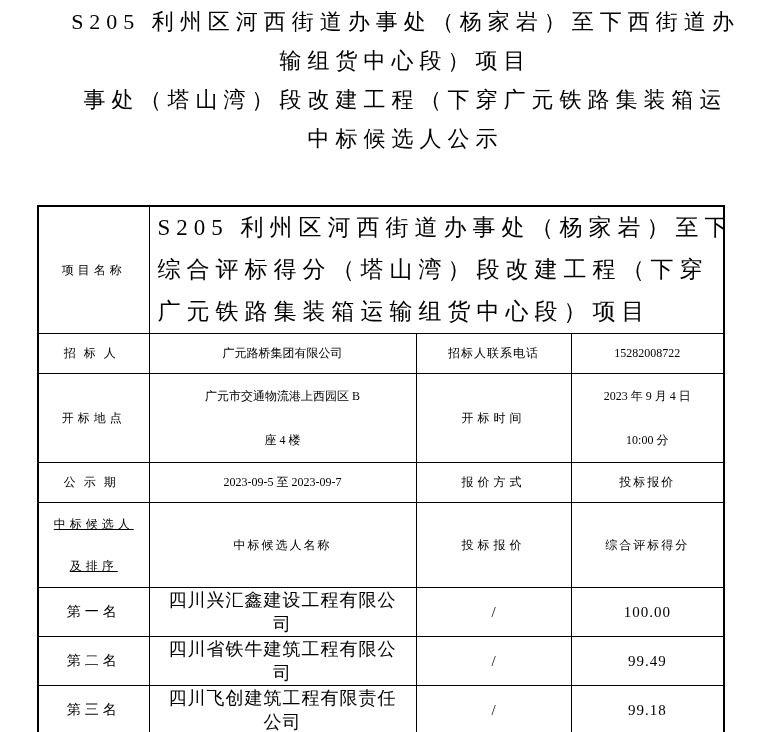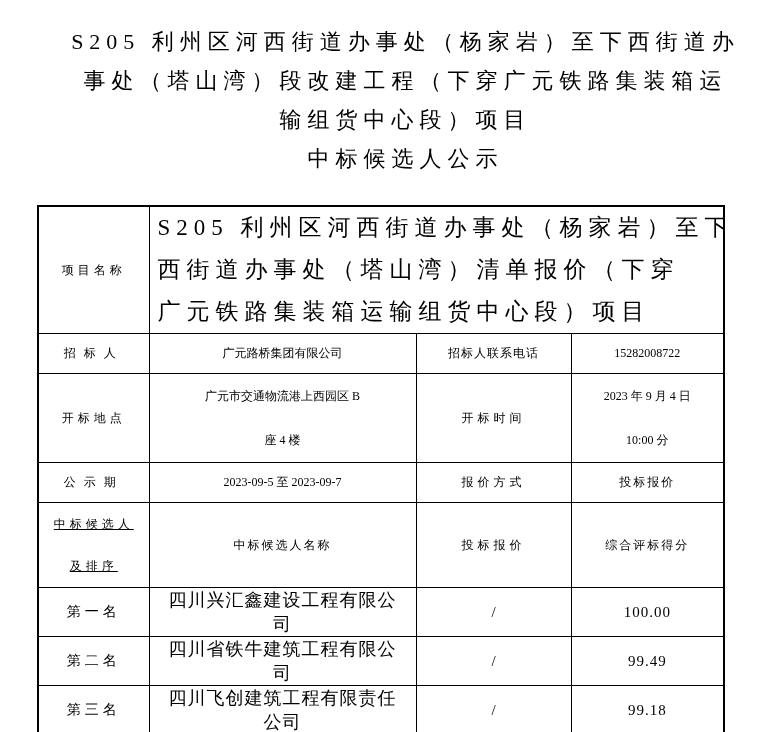--- a/index.html
+++ b/index.html
@@ -3,21 +3,21 @@
 <meta charset="utf-8">
 <style>
   html,body{margin:0;padding:0;}
   body{
     width:765px;height:732px;background:#ffffff;color:#000;
     font-family:"Liberation Serif","DejaVu Serif",serif;
     position:relative;overflow:hidden;
   }
   
   .title-block{
-    padding-top:22px;text-align:center;margin-left:46px;
+    padding-top:2px;text-align:center;margin-left:46px;
   }
   .title-line{
     display:block;font-size:22px;line-height:39px;letter-spacing:6px;
     white-space:nowrap;
   }
   
   table.announce{
     position:absolute;left:37px;top:205px;width:686px;
     border-collapse:collapse;table-layout:fixed;
     border:2px solid #000;
@@ -49,39 +49,39 @@
   td.rank{font-size:14px}
   td.company{font-size:18px;letter-spacing:1px}
   td.slash{font-size:15px}
   td.score{font-size:15px;letter-spacing:1px}
 </style>
 </head>
 <body>
 
 <div class="title-block">
   <span class="title-line">S205 利州区河西街道办事处（杨家岩）至下西街道办</span>
+  <span class="title-line">输组货中心段）项目</span>
   <span class="title-line">事处（塔山湾）段改建工程（下穿广元铁路集装箱运</span>
-  <span class="title-line">输组货中心段）项目</span>
   <span class="title-line">中标候选人公示</span>
 </div>
 
 <table class="announce">
   <colgroup>
     <col style="width:111px">
     <col style="width:267px">
     <col style="width:155px">
     <col style="width:153px">
   </colgroup>
 
   <tbody>
       <tr class="r1">
     <td class="ls4">项目名称</td>
     <td class="project-value" colspan="3">
       <span>S205 利州区河西街道办事处（杨家岩）至下</span>
-      <span>西街道办事处（塔山湾）清单报价（下穿</span>
+      <span>综合评标得分（塔山湾）段改建工程（下穿</span>
       <span>广元铁路集装箱运输组货中心段）项目</span>
     </td>
   </tr>
 
   <tr class="r2">
     <td class="ls8">招标人</td>
     <td>广元路桥集团有限公司</td>
     <td class="ls1">招标人联系电话</td>
     <td>15282008722</td>
   </tr>

